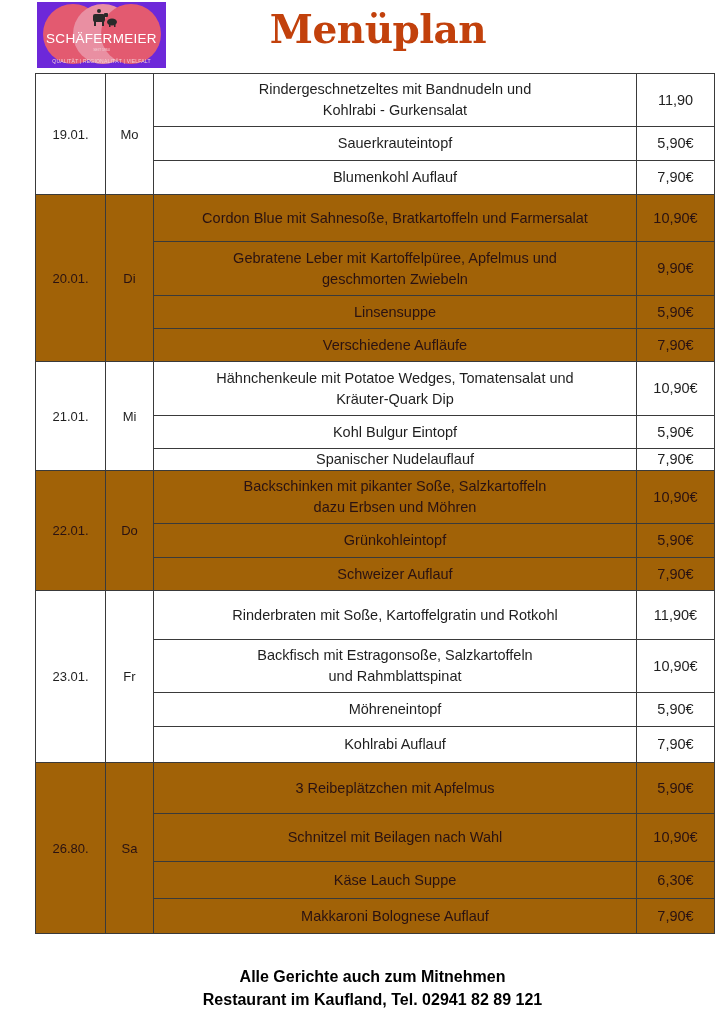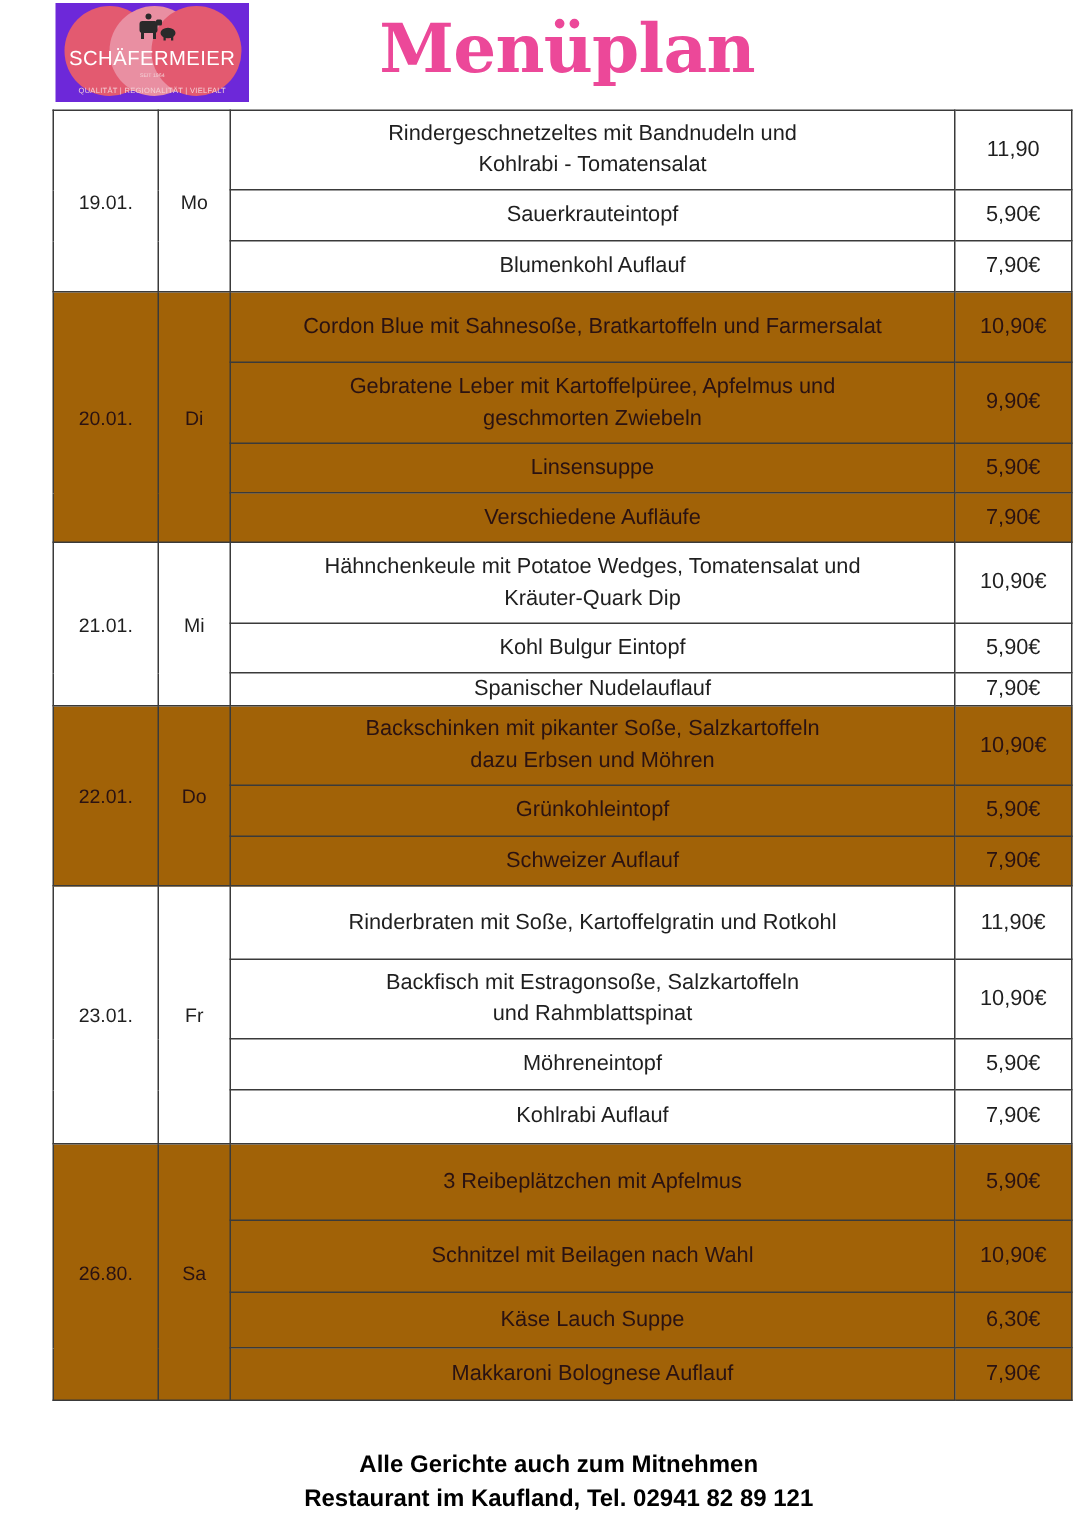--- a/index.html
+++ b/index.html
@@ -13,21 +13,21 @@
   .logo .c3 { left: 64px; background: #e35a70; }
   .logo .animals { position: absolute; left: 52px; top: 6px; width: 30px; height: 20px; }
   .logo .brand { position: absolute; left: 0; right: 0; top: 29px; text-align: center;
                  color: #ffffff; font-size: 13.5px; letter-spacing: 0.3px; }
   .logo .est { position: absolute; left: 0; right: 0; top: 46px; text-align: center;
                color: #f3d0d6; font-size: 3.5px; }
   .logo .tagline { position: absolute; left: 0; right: 0; top: 56px; text-align: center;
                    color: #f3d0d6; font-size: 5px; letter-spacing: 0.2px; }
   .title { position: absolute; left: 200px; width: 356px; top: 6px; text-align: center;
            font-family: "DejaVu Serif", "Liberation Serif", serif; font-weight: bold;
-           font-size: 45px; color: #ec4899; letter-spacing: -0.5px; }
+           font-size: 39px; color: #c2410c; letter-spacing: -0.5px; }
   table.menu { position: absolute; left: 35px; top: 73px; width: 679px;
                border-collapse: collapse; table-layout: fixed; }
   table.menu td { border: 1.5px solid #3a3a3a; text-align: center; vertical-align: middle;
                   padding: 0 6px; font-size: 14.5px; line-height: 21px; color: #1f1f1f; }
   table.menu td.date, table.menu td.day { font-size: 13px; }
   table.menu tr.pink td { background: #a16207; color: #2a1212; }
   .dish-text { white-space: pre-line; }
   .footer { position: absolute; left: 0; width: 745px; top: 965px; text-align: center;
             font-weight: bold; font-size: 16px; line-height: 23px; color: #000; }
 </style>
@@ -60,21 +60,21 @@
     <col style="width:70px">
     <col style="width:48px">
     <col style="width:483px">
     <col style="width:78px">
   </colgroup>
   <tbody id="menu-body">
       <tr style="height: 53px;">
         <td class="date" rowspan="3">19.01.</td>
         <td class="day" rowspan="3">Mo</td>
         <td class="dish-text">Rindergeschnetzeltes mit Bandnudeln und
-Kohlrabi - Tomatensalat</td>
+Kohlrabi - Gurkensalat</td>
         <td>11,90</td>
       </tr>
       <tr style="height: 34px;">
         <td class="dish-text">Sauerkrauteintopf</td>
         <td>5,90€</td>
       </tr>
       <tr style="height: 34px;">
         <td class="dish-text">Blumenkohl Auflauf</td>
         <td>7,90€</td>
       </tr>

